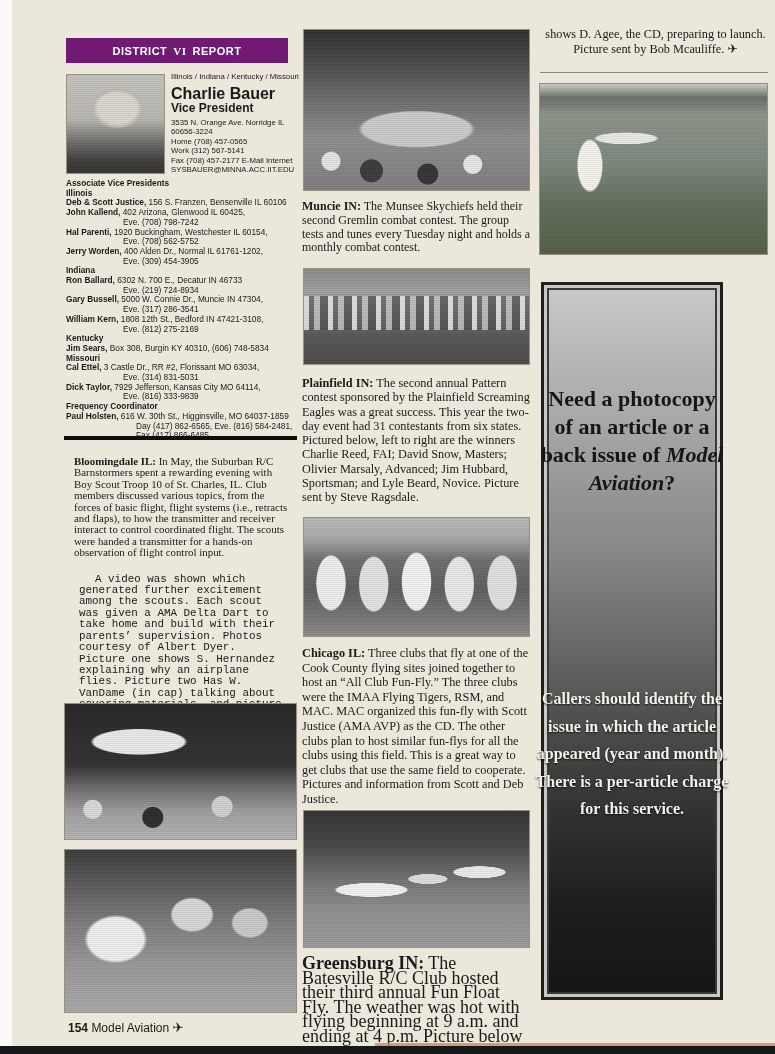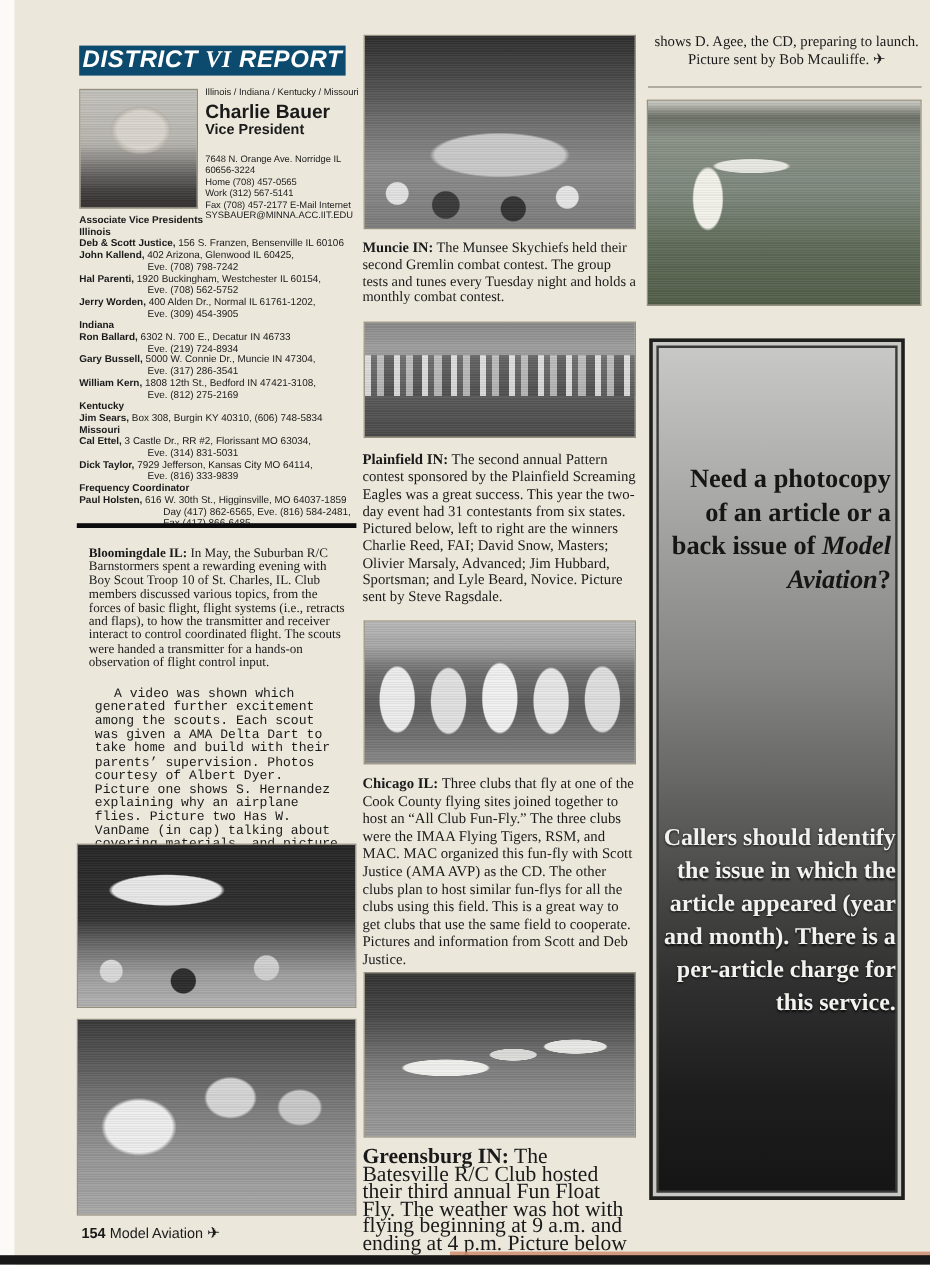--- a/index.html
+++ b/index.html
@@ -5,35 +5,35 @@
   html,body{margin:0;padding:0;}
   body{width:775px;height:1054px;overflow:hidden;background:#d8d3c6;}
   #page{position:relative;width:775px;height:1054px;background:#ece7db;font-family:"Liberation Sans",sans-serif;color:#1a1a1a;}
 
   
   .edge-left{position:absolute;left:0;top:0;width:12px;height:100%;background:#fbfaf7;}
   .edge-bottom{position:absolute;left:0;bottom:0;width:100%;height:8px;background:#181818;}
   .edge-warm{position:absolute;right:0;bottom:6px;width:400px;height:5px;background:#cf8c6e;opacity:.85;}
 
   
-  .banner{position:absolute;left:66px;top:38px;width:222px;height:25px;background:#0c4a6e;color:#fff;
-    display:flex;align-items:center;justify-content:center;gap:6px;font-weight:bold;font-size:20px;letter-spacing:.5px;font-style:italic;}
+  .banner{position:absolute;left:66px;top:38px;width:222px;height:25px;background:#701a75;color:#fff;
+    display:flex;align-items:center;justify-content:center;gap:6px;font-weight:bold;font-size:11px;letter-spacing:.5px;}
   .banner .vi{font-family:"Liberation Serif",serif;}
 
   .photo{position:absolute;border:1px solid #95907f;box-sizing:border-box;}
   .photo::after{content:"";position:absolute;inset:0;background:repeating-linear-gradient(0deg,rgba(255,255,255,.04) 0 1px,rgba(0,0,0,.05) 1px 2px);}
 
   #portrait{left:66px;top:74px;width:99px;height:100px;background:
     radial-gradient(ellipse 34% 26% at 52% 34%, #d9d5cd 0 60%, #b9b5ad 75%, transparent 80%),
     linear-gradient(180deg,#c4c2bc 0%,#b7b5af 45%,#6a6866 70%,#3f3d3b 88%,#343230 100%);}
 
   .officer{position:absolute;left:171px;top:72px;width:128px;}
   .officer .region{font-size:7.8px;line-height:9px;}
   .officer .name{font-weight:bold;font-size:16px;line-height:17px;margin-top:4px;white-space:nowrap;}
-  .officer .title{font-weight:bold;font-size:12px;line-height:13px;margin-bottom:13px;}
+  .officer .title{font-weight:bold;font-size:12px;line-height:13px;margin-bottom:3px;}
   .officer .detail{font-size:7.8px;line-height:9.4px;white-space:nowrap;}
 
   .avp{position:absolute;left:66px;top:179px;width:242px;font-size:8.3px;line-height:9.7px;}
   .avp .heading{font-weight:bold;}
   .avp-line{white-space:nowrap;}
   .avp-line b{font-weight:bold;}
   .avp-cont{padding-left:57px;}
   .avp-cont2{padding-left:70px;}
 
   .divider{position:absolute;left:64px;top:436px;width:233px;height:4px;background:#0d0d0d;}
@@ -91,32 +91,32 @@
   #art-greensburg{left:302px;top:956px;width:229px;font-size:18px;line-height:14.6px;}
 
   
   #art-agee{left:540px;top:27px;width:231px;font-size:12.3px;line-height:15px;text-align:center;}
   .thin-rule{position:absolute;left:540px;top:72px;width:228px;height:1px;background:#8a857a;}
   #photo-pond{left:539px;top:83px;width:229px;height:172px;background:
     radial-gradient(ellipse 8% 22% at 22% 48%, #f2f2ea 0 65%, transparent 72%),
     radial-gradient(ellipse 20% 5% at 38% 32%, #e8e8e2 0 65%, transparent 72%),
     linear-gradient(180deg,#cfcfc7 0%,#6a6f66 8%,#8b9288 18%,#7e887d 45%,#5f6b58 72%,#525e49 100%);}
 
-  .ad-box{position:absolute;left:541px;top:282px;width:213px;height:718px;box-sizing:border-box;
+  .ad-box{position:absolute;left:541px;top:282px;width:182px;height:718px;box-sizing:border-box;
     border:3px solid #1f1f1d;
     box-shadow:inset 0 0 0 3px #c8c8c4, inset 0 0 0 5px #3a3a38;
     background:linear-gradient(180deg,#c9c9c7 0%,#b4b4b2 12%,#9d9d9b 25%,#868684 38%,#6a6a68 50%,#4a4a48 63%,#303030 75%,#1d1d1d 88%,#151515 100%);
-    font-family:"Liberation Serif",serif;text-align:right;}
+    font-family:"Liberation Serif",serif;text-align:center;}
   .ad-headline{position:absolute;left:50%;transform:translateX(-50%);top:100px;width:190px;
     font-weight:bold;font-size:22px;line-height:28px;color:#161614;}
   .ad-headline i{font-style:italic;}
   .ad-contact{position:absolute;left:50%;transform:translateX(-50%);top:280px;width:160px;
     font-size:21px;line-height:29px;color:rgba(35,35,33,.8);}
   .ad-details{position:absolute;left:50%;transform:translateX(-50%);top:400px;width:198px;
-    font-weight:bold;font-size:20px;line-height:27.5px;color:#f2f2ee;text-shadow:0 1px 2px rgba(0,0,0,.8);}
+    font-weight:bold;font-size:16px;line-height:27.5px;color:#f2f2ee;text-shadow:0 1px 2px rgba(0,0,0,.8);}
 </style>
 </head>
 <body>
 
 <div id="page">
   <div class="edge-left"></div>
 
   <div class="banner">
     <span>DISTRICT</span>
     <span class="vi">VI</span>
@@ -124,21 +124,21 @@
   </div>
 
   <div id="portrait" class="photo"></div>
 
   <div class="officer">
     <div class="region">Illinois / Indiana / Kentucky / Missouri</div>
     <div class="name">Charlie Bauer</div>
     <div class="title">Vice President</div>
     <div class="details">
 
-        <div class="detail"><span>7648 N. Orange Ave. Norridge IL</span></div>
+        <div class="detail"><span>3535 N. Orange Ave. Norridge IL</span></div>
 
         <div class="detail"><span>60656-3224</span></div>
 
         <div class="detail"><span>Home (708) 457-0565</span></div>
 
         <div class="detail"><span>Work (312) 567-5141</span></div>
 
         <div class="detail"><span>Fax (708) 457-2177 E-Mail Internet</span></div>
 
         <div class="detail"><span>SYSBAUER@MINNA.ACC.IIT.EDU</span></div>

